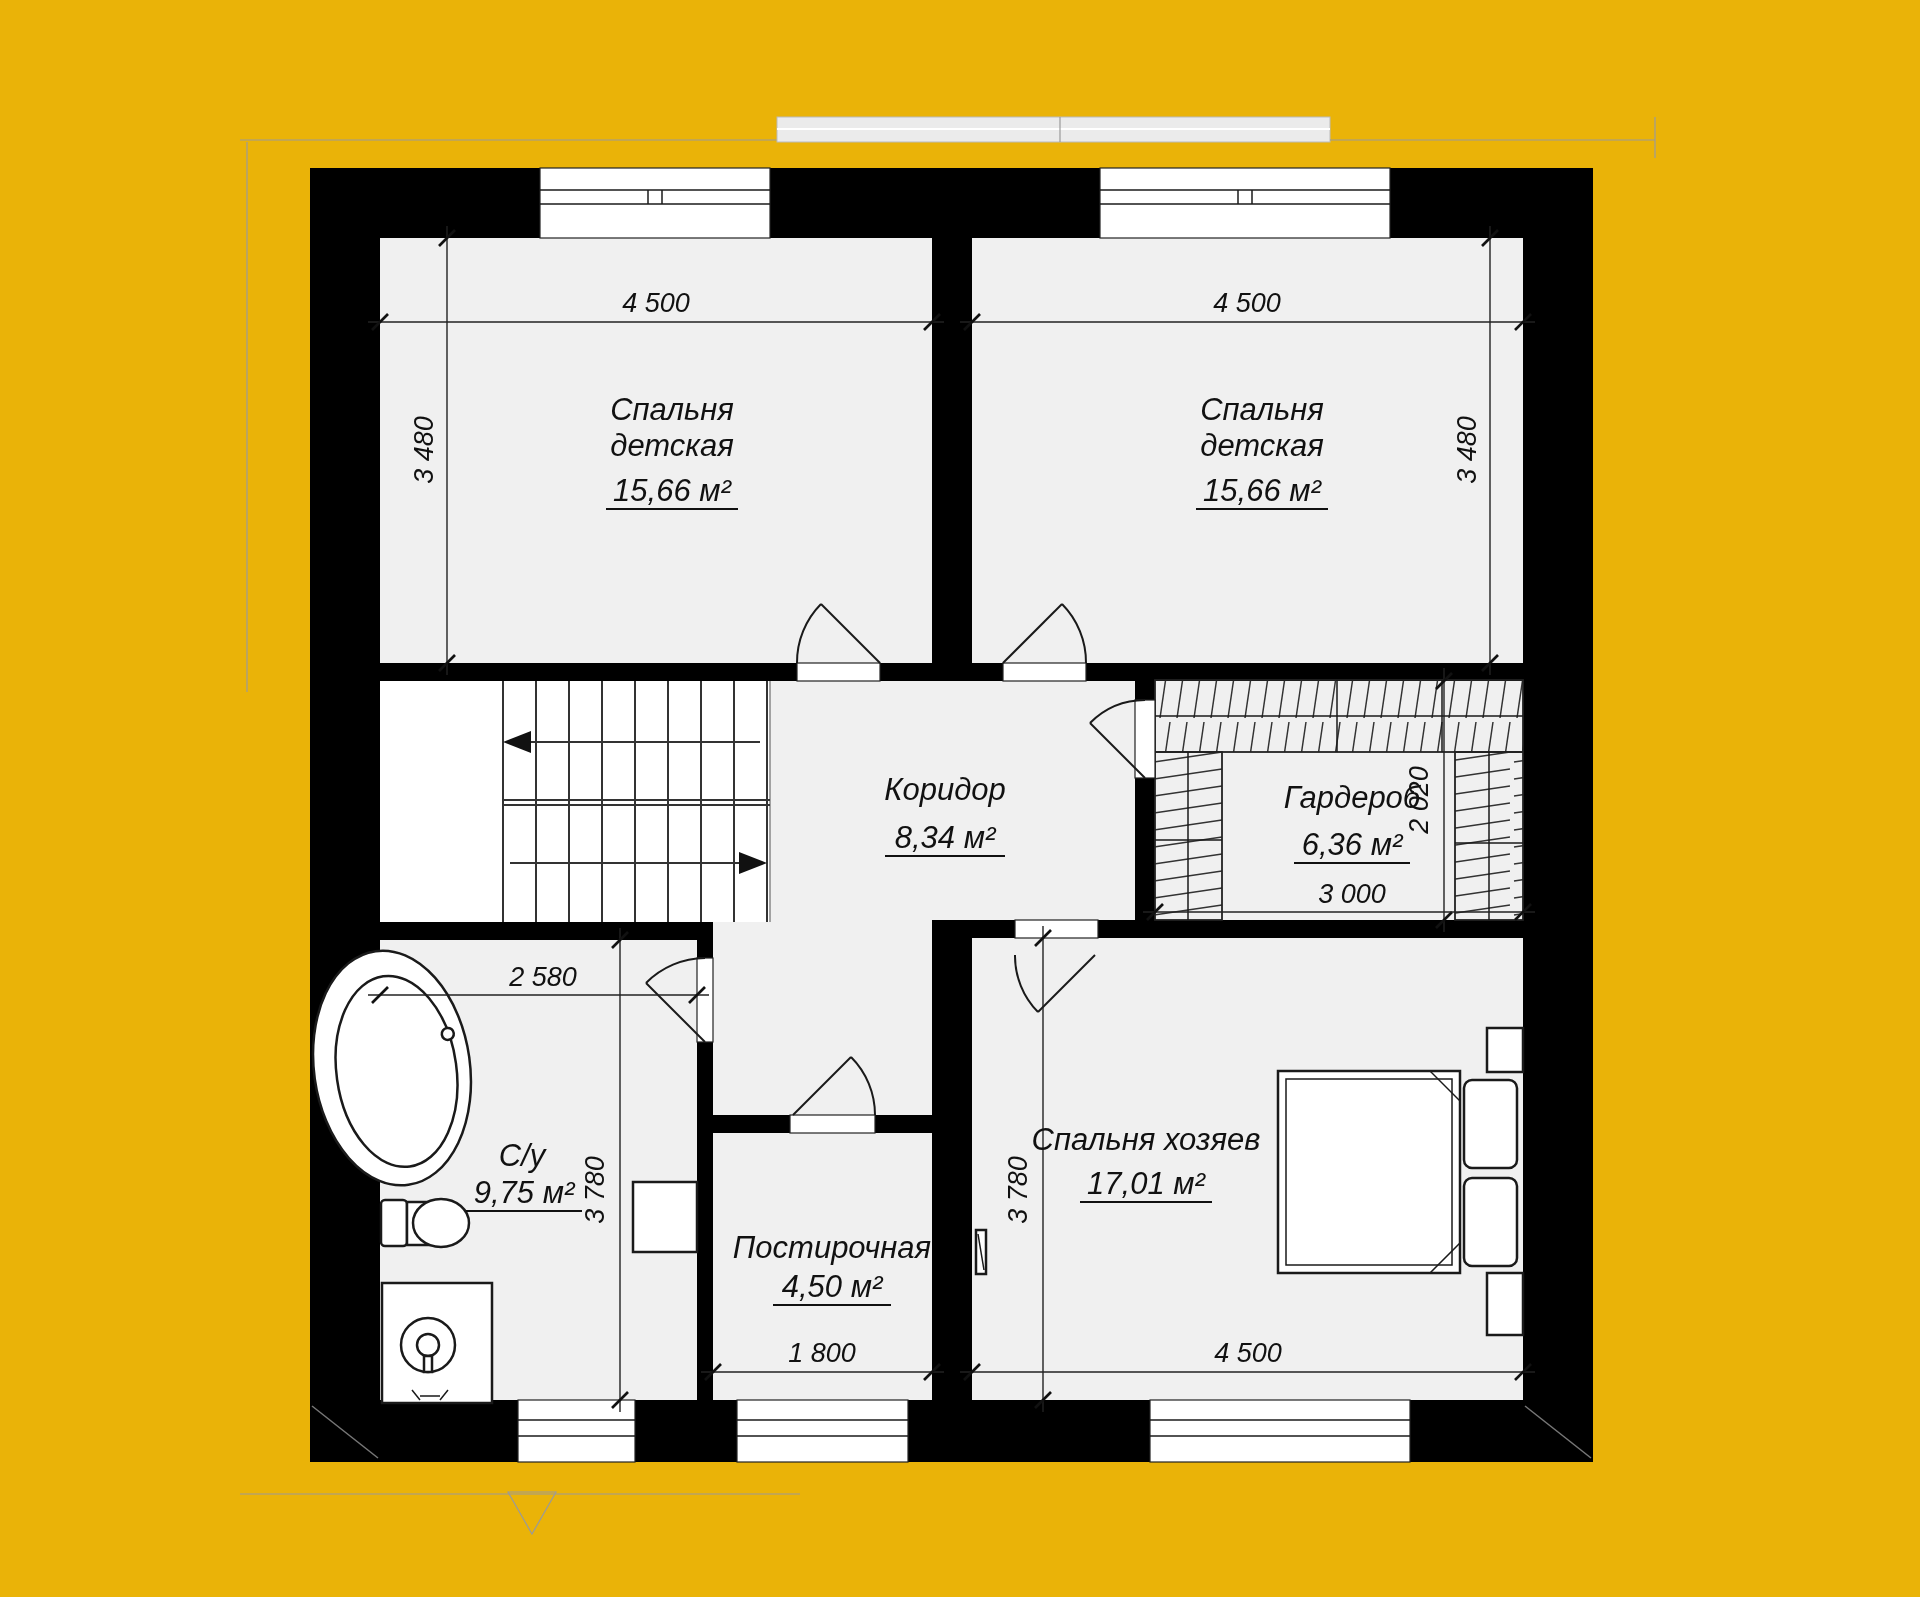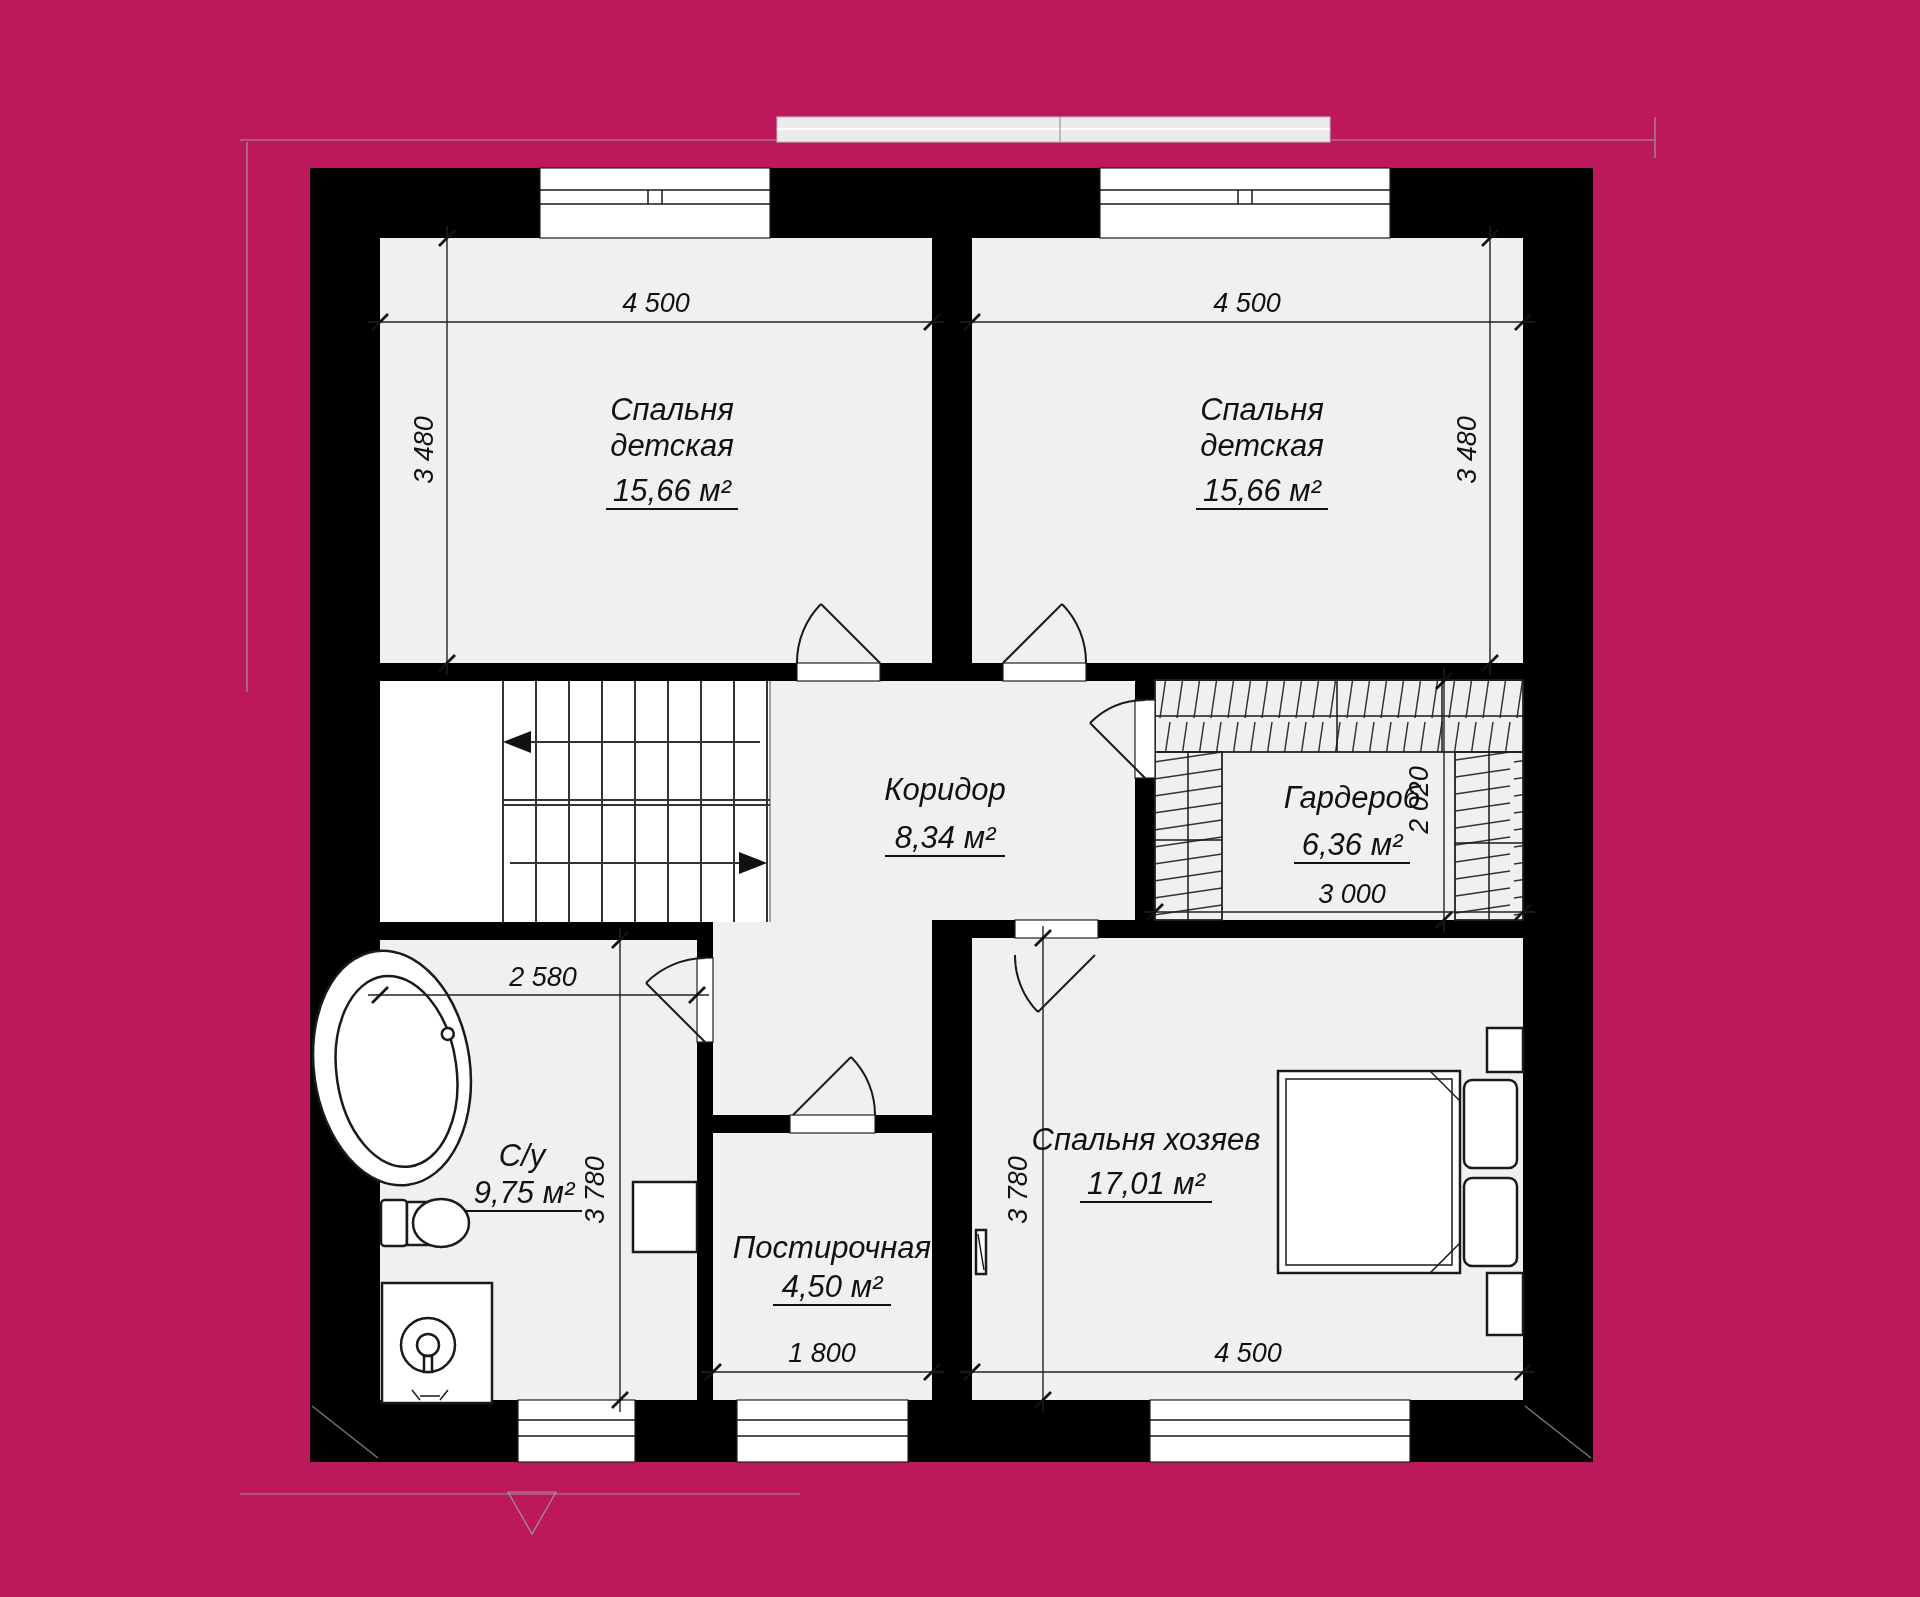--- a/index.html
+++ b/index.html
@@ -1,16 +1,16 @@
 <!DOCTYPE html>
 <html style="--wall: #000000; --floor: #f0f0f0; --fixture: #ffffff; --line: #1a1a1a;"><head>
 <meta charset="utf-8">
 <style>
   html,body{margin:0;padding:0;background:#ffffff;}
-  #stage{position:relative;width:1920px;height:1597px;background:#be185d;overflow:hidden;}
+  #stage{position:relative;width:1920px;height:1597px;background:#eab308;overflow:hidden;}
   svg{position:absolute;left:0;top:0;}
   text{font-family:"Liberation Sans", sans-serif;font-style:italic;fill:#111;}
   .room-name{font-size:31px;}
   .room-area{font-size:31px;}
   .dim-text{font-size:27px;}
   .wall{fill:var(--wall,#000);}
   .floor{fill:var(--floor,#f0f0f0);}
   .fixture{fill:var(--fixture,#fff);stroke:var(--line,#1a1a1a);stroke-width:2.5;}
   .thin{stroke:var(--line,#1a1a1a);stroke-width:1.5;fill:none;}
   .door{stroke:var(--line,#1a1a1a);stroke-width:2;fill:none;}

